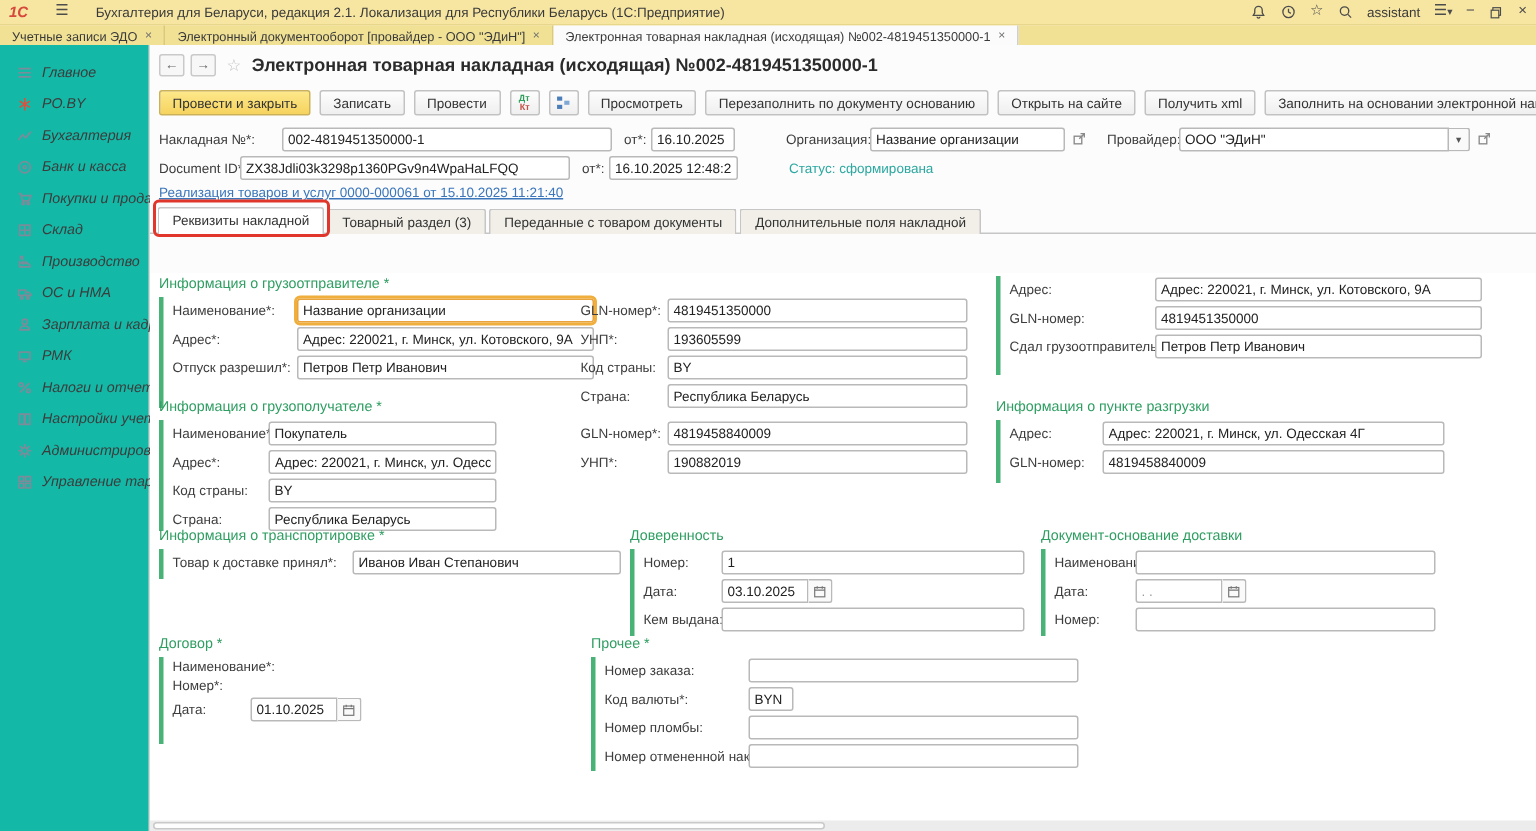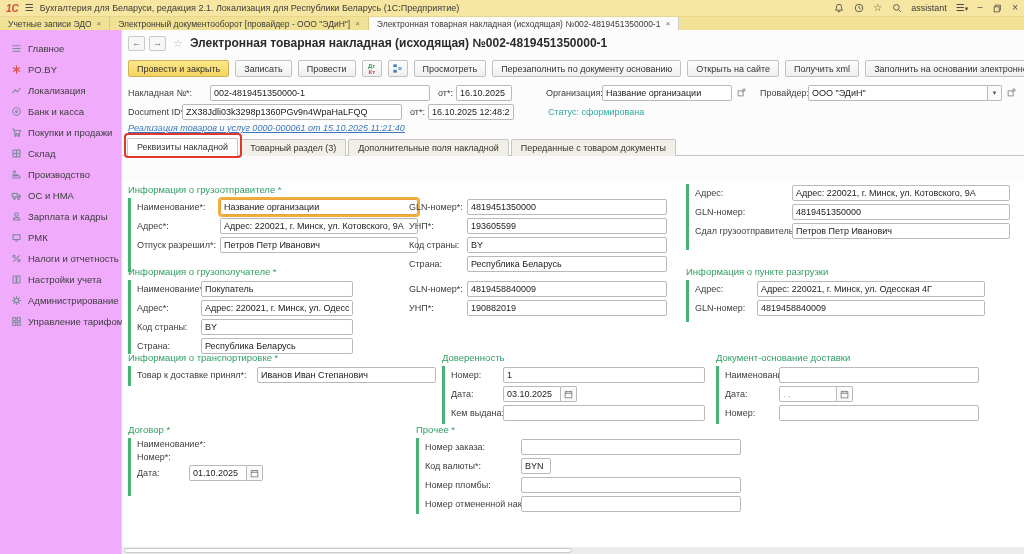--- a/index.html
+++ b/index.html
@@ -1,39 +1,39 @@
 <!DOCTYPE html>
 <html><head>
 <meta charset="utf-8">
 <style>
   * { margin:0; padding:0; box-sizing:border-box; }
   html,body { width:1024px; height:554px; overflow:hidden; }
   body { font-family:"Liberation Sans","DejaVu Sans",sans-serif; font-size:9px; color:#333; background:#fff; }
   .app { position:relative; width:1024px; height:554px; overflow:hidden; background:#fff; }
 
   
-  .titlebar { height:17px; background:#f7e6a2; display:flex; align-items:center; padding:0 6px; gap:6px; border-bottom:1px solid #e8d68c; }
+  .titlebar { height:17px; background:#f7e6a2; display:flex; align-items:center; padding:0 6px; gap:18px; border-bottom:1px solid #e8d68c; }
   .logo1c { color:#d6493c; font-weight:bold; font-size:10px; font-style:italic; letter-spacing:0; }
   .hamburger { color:#555; font-size:10px; }
   .wtitle { font-size:9px; color:#3a3a3a; white-space:nowrap; }
   .tb-right { margin-left:auto; display:flex; align-items:center; gap:9px; }
   .tb-ic { width:11px; height:11px; display:flex; align-items:center; justify-content:center; color:#4c4c4c; }
   .tb-user { font-size:9px; color:#3a3a3a; }
   .glyph { font-size:10px; line-height:1; color:#4c4c4c; }
 
   
   .tabbar { height:13px; background:#f1e195; display:flex; align-items:stretch; }
   .wtab { display:flex; align-items:center; gap:5px; padding:0 8px; font-size:8.5px; color:#3a3a3a; border-right:1px solid #dcc981; white-space:nowrap; }
   .wtab .x { color:#6e6e6e; font-size:8px; }
   .wtab.active { background:#fbfbfb; border-right:1px solid #cfcfcf; }
 
   .main { position:absolute; top:30px; left:0; right:0; bottom:0; display:flex; }
 
   
-  .sidebar { width:122px; background:#f0abfc; border-right:1px solid #d8d8d8; padding-top:8px; flex:none; }
+  .sidebar { width:100px; background:#14b8a6; border-right:1px solid #d8d8d8; padding-top:8px; flex:none;font-style:italic; }
   .side-item { display:flex; align-items:center; gap:6px; height:21px; padding:0 4px 0 10px; cursor:pointer; }
   .side-item span.s-lbl { font-size:9.5px; color:#3c3c3c; white-space:nowrap; }
   .side-ic { width:12px; height:12px; flex:none; display:flex; align-items:center; justify-content:center; }
   .side-ic svg { stroke:#7d8b9a; fill:none; stroke-width:1.6; }
   .side-ic.red svg { stroke:#dd4f3e; }
 
   
   .content { position:relative; flex:1; background:#fcfcfc; }
 
   .doc-titlebar { height:26px; display:flex; align-items:center; gap:4px; padding:0 6px; }
@@ -52,21 +52,21 @@
 
   
   .hdr { padding:2px 6px 0 6px; }
   .hrow { display:flex; align-items:center; height:19px; }
   .lbl { font-size:9px; color:#3d3d3d; white-space:nowrap; flex:none; }
   .inp { height:16px; border:1px solid #b9b9b9; border-radius:2px; font-family:"Liberation Sans","DejaVu Sans",sans-serif; font-size:9px; padding:0 3px; background:#fff; color:#222; }
   .inp.muted { color:#9a9a9a; }
   .seg { height:16px; border:1px solid #b9b9b9; border-left:none; background:#fafafa; display:flex; align-items:center; justify-content:center; }
   .linkbtn { width:13px; height:13px; display:flex; align-items:center; justify-content:center; margin-left:3px; color:#8a8a8a; }
   .status { font-size:9px; color:#2ba8a0; white-space:nowrap; }
-  .doclink { font-size:9px; color:#3b76bb; text-decoration:underline; display:inline-block; margin:2px 0 3px 0; white-space:nowrap;font-style:italic; }
+  .doclink { font-size:9px; color:#3b76bb; text-decoration:underline; display:inline-block; margin:2px 0 3px 0; white-space:nowrap; }
 
   
   .formtabs { height:20px; display:flex; align-items:flex-end; padding-left:5px; border-bottom:1px solid #c6c6c6; background:#fcfcfc; }
   .ftabwrap { position:relative; }
   .ftab { font-size:9px; color:#333; padding:3px 9px 3px 9px; border:1px solid #c6c6c6; border-bottom:none; background:#f1efe7; margin-right:2px; border-radius:2px 2px 0 0; position:relative; top:1px; white-space:nowrap; display:block; }
   .ftab.active { background:#fff; top:1px; padding-bottom:4px; }
   .red-annot { position:absolute; left:-3px; top:-4px; right:-2px; bottom:-3px; border:2px solid #e0362b; border-radius:4px; pointer-events:none; z-index:5; }
 
   
   .form-body { position:absolute; top:152px; left:0; right:0; bottom:7px; background:#fff; overflow:hidden; }
@@ -158,21 +158,21 @@
             </svg>
           </span>
         <span class="s-lbl">PO.BY</span>
       </div>
       <div class="side-item">
         <span class="side-ic">
             <svg width="11" height="11" viewBox="0 0 16 16">
               <path d="M2 12l4-5 3 3 5-6"></path>
             </svg>
           </span>
-        <span class="s-lbl">Локализация</span>
+        <span class="s-lbl">Бухгалтерия</span>
       </div>
       <div class="side-item">
         <span class="side-ic">
             <svg width="11" height="11" viewBox="0 0 16 16">
               <circle cx="8" cy="8" r="5.5"></circle>
               <circle cx="8" cy="8" r="1.5"></circle>
             </svg>
           </span>
         <span class="s-lbl">Банк и касса</span>
       </div>
@@ -343,22 +343,22 @@
         </div>
         <a class="doclink" href="#">Реализация товаров и услуг 0000-000061 от 15.10.2025 11:21:40</a>
       </div>
 
       <div class="formtabs">
         <span class="ftabwrap">
           <span class="ftab active">Реквизиты накладной</span>
           <span class="red-annot"></span>
         </span>
         <span class="ftab">Товарный раздел (3)</span>
+        <span class="ftab">Переданные с товаром документы</span>
         <span class="ftab">Дополнительные поля накладной</span>
-        <span class="ftab">Переданные с товаром документы</span>
       </div>
 
       <div class="form-body">
 
         <div class="section" style="left:6px;top:2px;width:556px">
           <div class="sec-title">Информация о грузоотправителе *</div>
           <div class="sec-body" style="min-height:74px">
             <div class="frow">
                 <span class="lbl" style="width:83px">Наименование*:</span>
                 <input class="inp focused" style="width: 198px;" value="Название организации">

